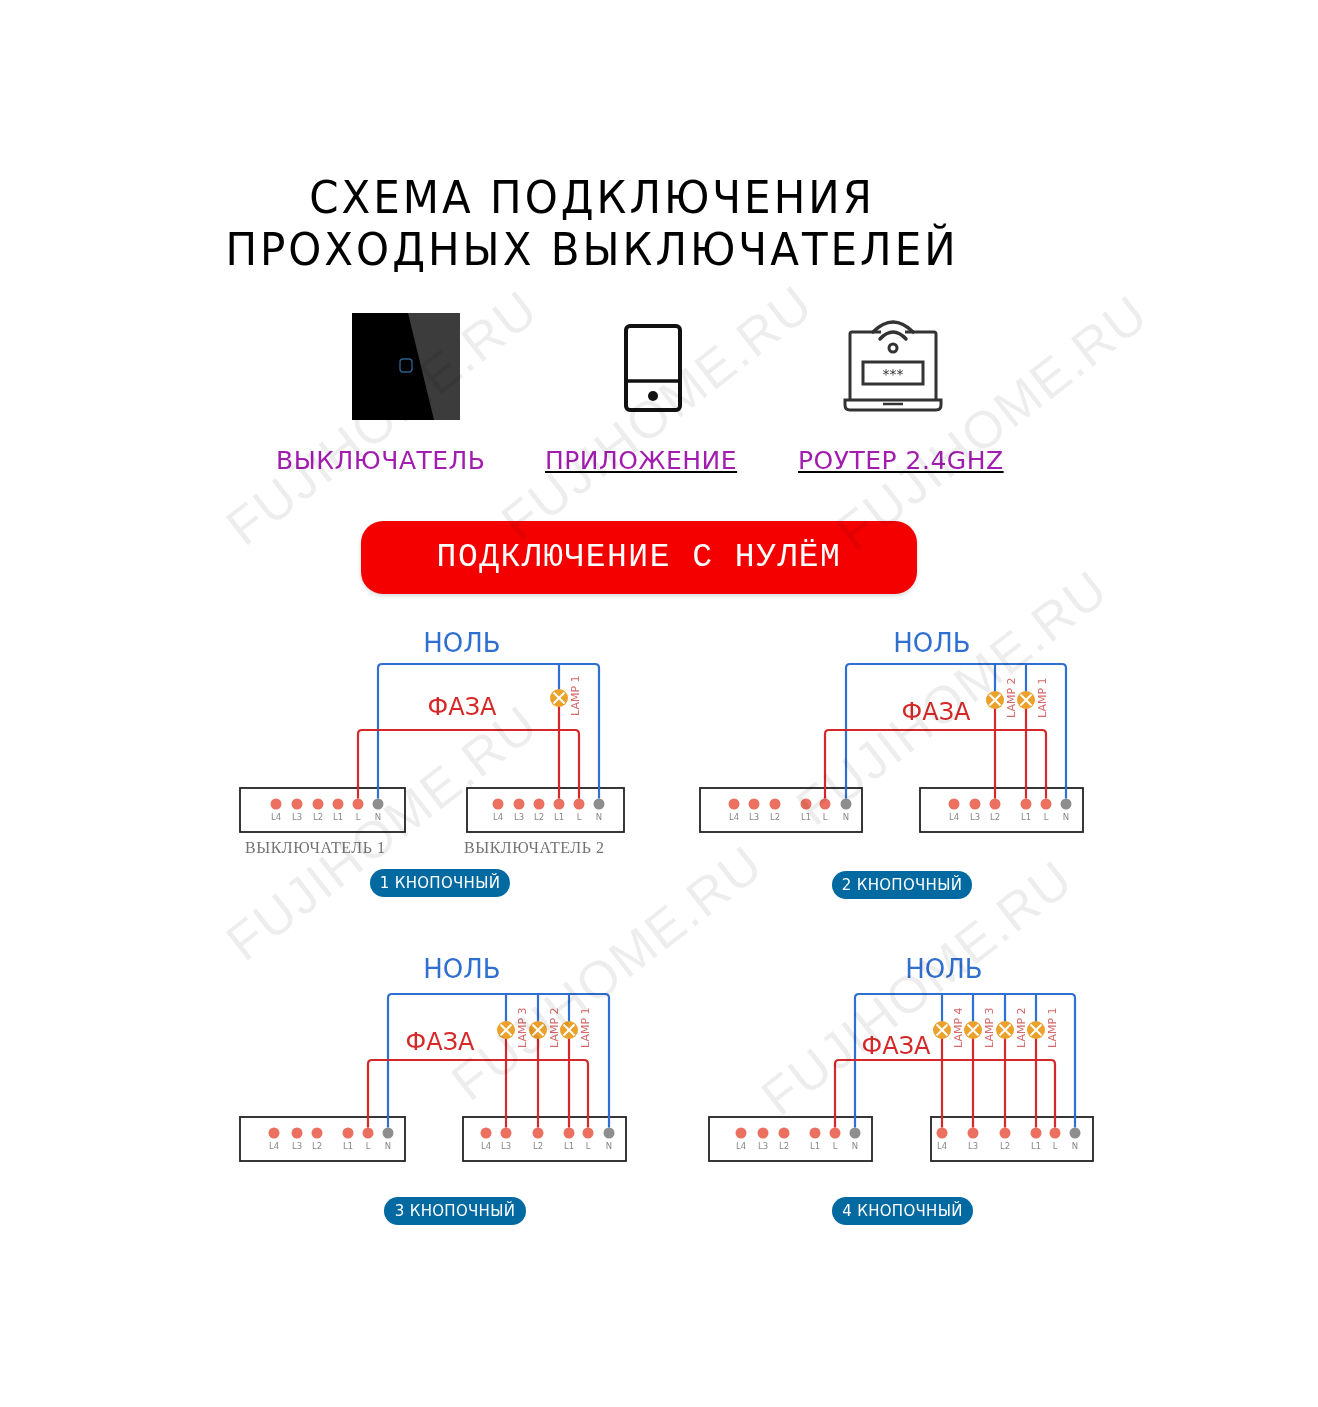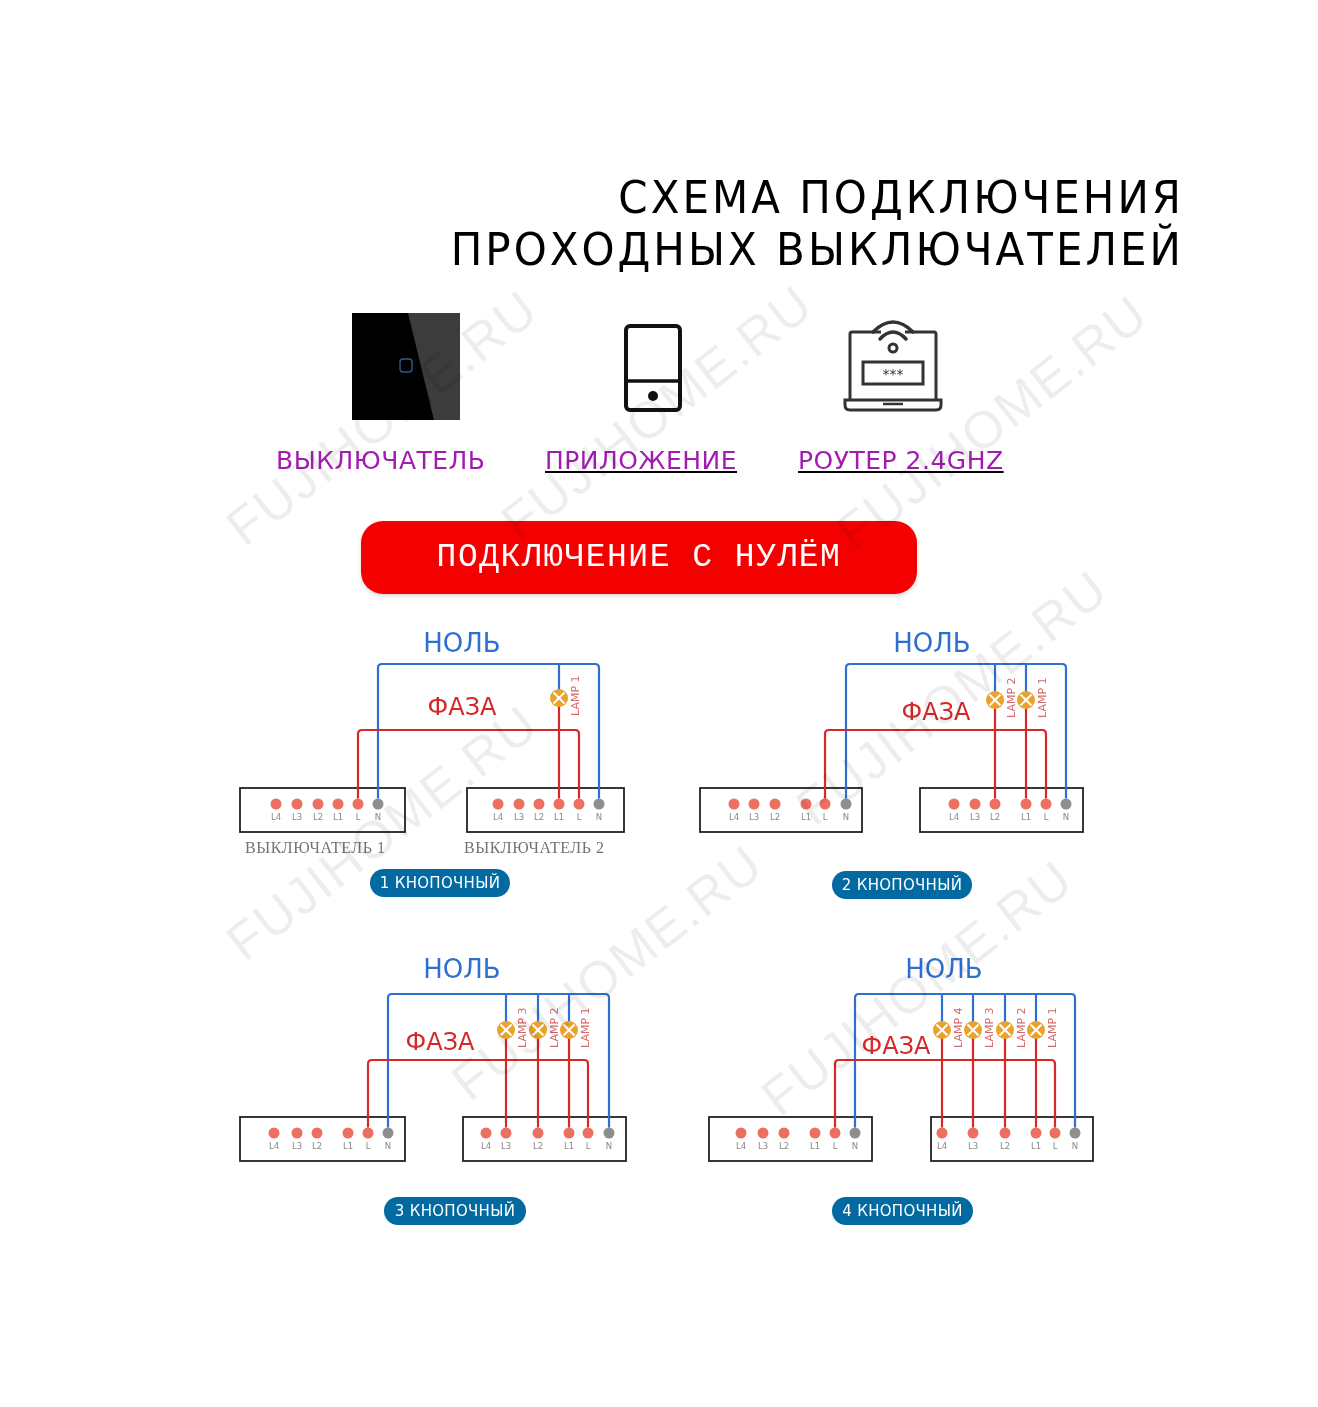--- a/index.html
+++ b/index.html
@@ -1,21 +1,21 @@
 <!DOCTYPE html>
 <html><head>
 <meta charset="utf-8">
 <style>
   html, body { margin: 0; padding: 0; background: #ffffff; }
   body { width: 1318px; height: 1407px; position: relative; overflow: hidden;
          font-family: "DejaVu Sans", sans-serif; }
   .watermark { position: absolute; color: rgba(0,0,0,0.07); font-family: "Liberation Sans", sans-serif;
                font-size: 52px; letter-spacing: 2px; transform: rotate(-38deg); transform-origin: left top;
                white-space: nowrap; pointer-events: none; z-index: 5; }
-  .title { position: absolute; left: 0; width: 1184px; top: 172px; text-align: right; z-index: 2; }
+  .title { position: absolute; left: 0; width: 1184px; top: 172px; text-align: center; z-index: 2; }
   .title-line { display: block; font-family: "DejaVu Sans", sans-serif; font-size: 42px; letter-spacing: 3px;
                 color: #000; line-height: 52px; font-weight: normal; transform: scaleY(1.05); }
   .feature { position: absolute; text-align: center; z-index: 2; }
   .feature-label { display: block; font-family: "DejaVu Sans", sans-serif; color: #a21caf;
                    font-size: 25px; letter-spacing: 0.5px; white-space: nowrap; }
   .icon-box { position: absolute; }
   .banner { position: absolute; left: 361px; top: 521px; width: 556px; height: 73px; background: #f40000;
             border-radius: 22px; color: #fff; font-family: Liberation Mono, monospace; font-size: 33px;
             letter-spacing: 1.5px; display: flex; align-items: center; justify-content: center; z-index: 2;
             box-shadow: 0 2px 4px rgba(0,0,0,0.15); }

